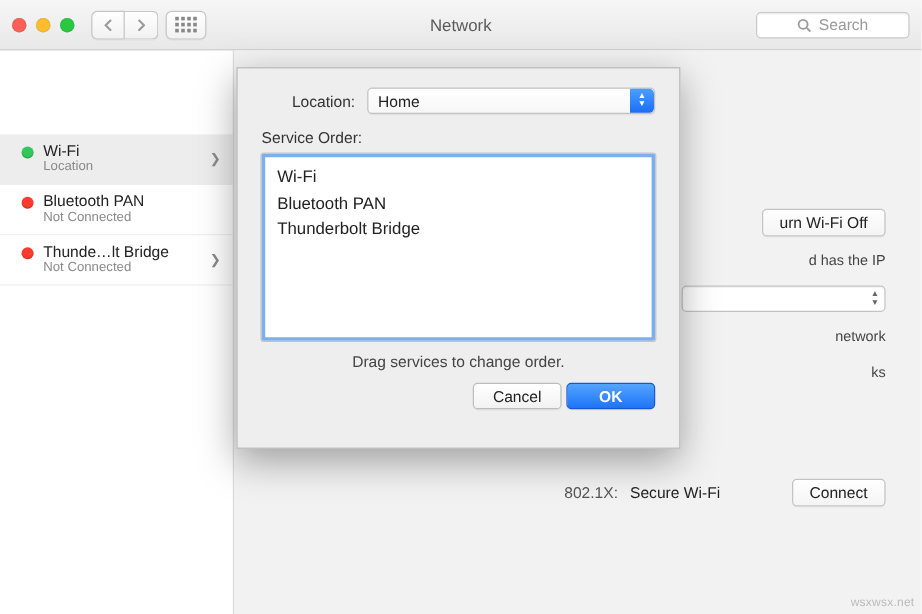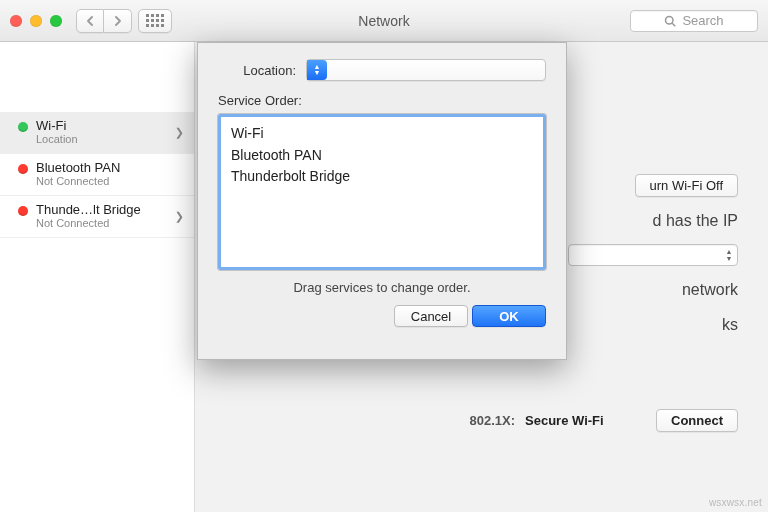--- a/index.html
+++ b/index.html
@@ -96,31 +96,31 @@
     padding: 3px 14px; font-size: 13px; color: #222;
     box-shadow: 0 1px 0 rgba(0,0,0,.05);
   }
   .aux-select {
     height: 22px; background: #fff; border: 1px solid #c3c3c3; border-radius: 4px;
     display: flex; align-items: center; justify-content: flex-end;
     box-shadow: inset 0 1px 1px rgba(0,0,0,.05);
     position: relative;
   }
   .aux-select .stepper { width: 16px; text-align: center; line-height: 7px; font-size: 7px; color: #666; }
-  .info-right { text-align: left; color: #444; font-size: 16px; line-height: 1.45; }
-
-  .x-row { position: absolute; bottom: 80px; left: 240px; right: 30px; display: flex; align-items: center; gap: 10px; font-weight: bold; }
+  .info-right { text-align: left; color: #444; font-size: 12px; line-height: 1.45; }
+
+  .x-row { position: absolute; bottom: 90px; left: 240px; right: 30px; display: flex; align-items: center; gap: 10px; }
   .x-row .lbl { color: #555; width: 80px; text-align: right; }
   .x-row .val { flex: 1; }
   .x-row .btn-holder { }
 
   
   .sheet {
     position: absolute;
-    top: 42px; left: 197px;
+    top: 56px; left: 197px;
     width: 370px; height: 318px;
     background: #eeeeee;
     border: 1px solid #b7b7b7;
     box-shadow: 0 10px 30px rgba(0,0,0,.35);
     padding: 16px 20px 14px;
   }
   .sheet-row { display: flex; align-items: center; gap: 10px; margin-bottom: 12px; }
   .sheet-row .lbl { width: 78px; text-align: right; font-size: 13px; color: #333; }
   .loc-select {
     position: relative; flex: 1;
@@ -273,20 +273,21 @@
       <div class="btn-holder"><span class="mac-btn">Connect</span></div>
     </div>
   </div>
 </div>
 
 <div class="sheet">
 
   <div class="sheet-row">
     <div class="lbl">Location:</div>
     <div class="loc-select">
+      <div class="value">Home</div>
       <div class="handle">
           <span>▲</span>
           <span>▼</span>
         </div>
     </div>
   </div>
 
   <div class="order-label">Service Order:</div>
 
   <div class="order-list">

